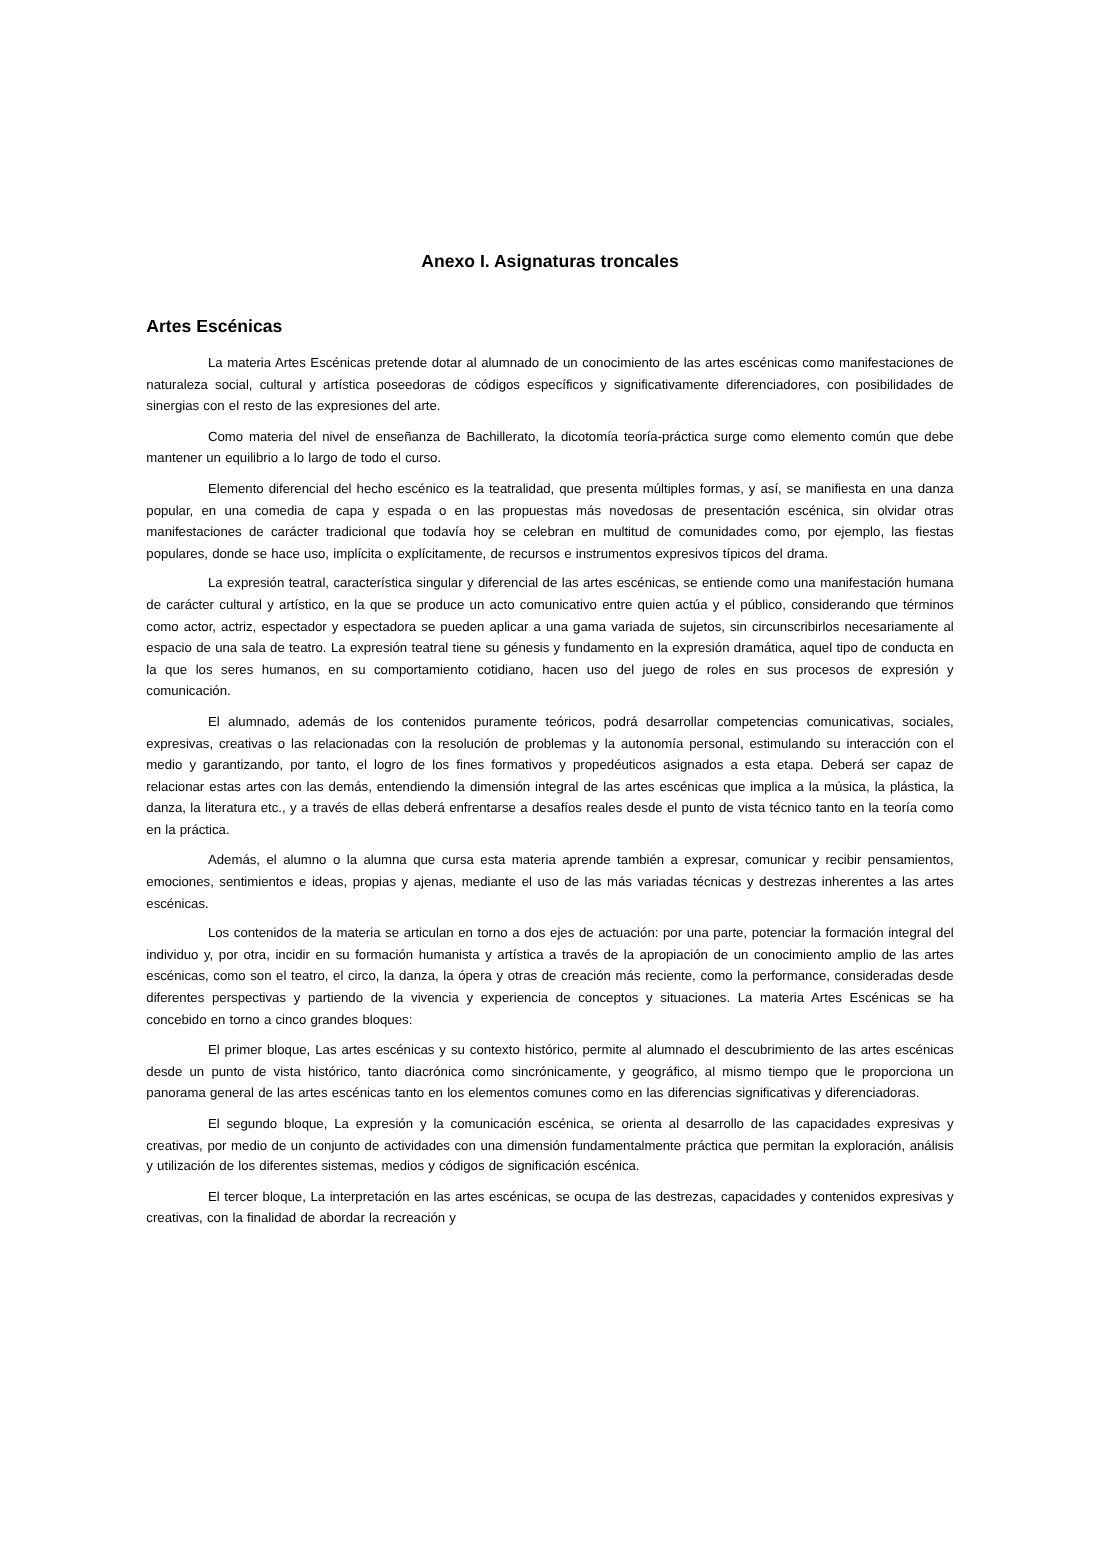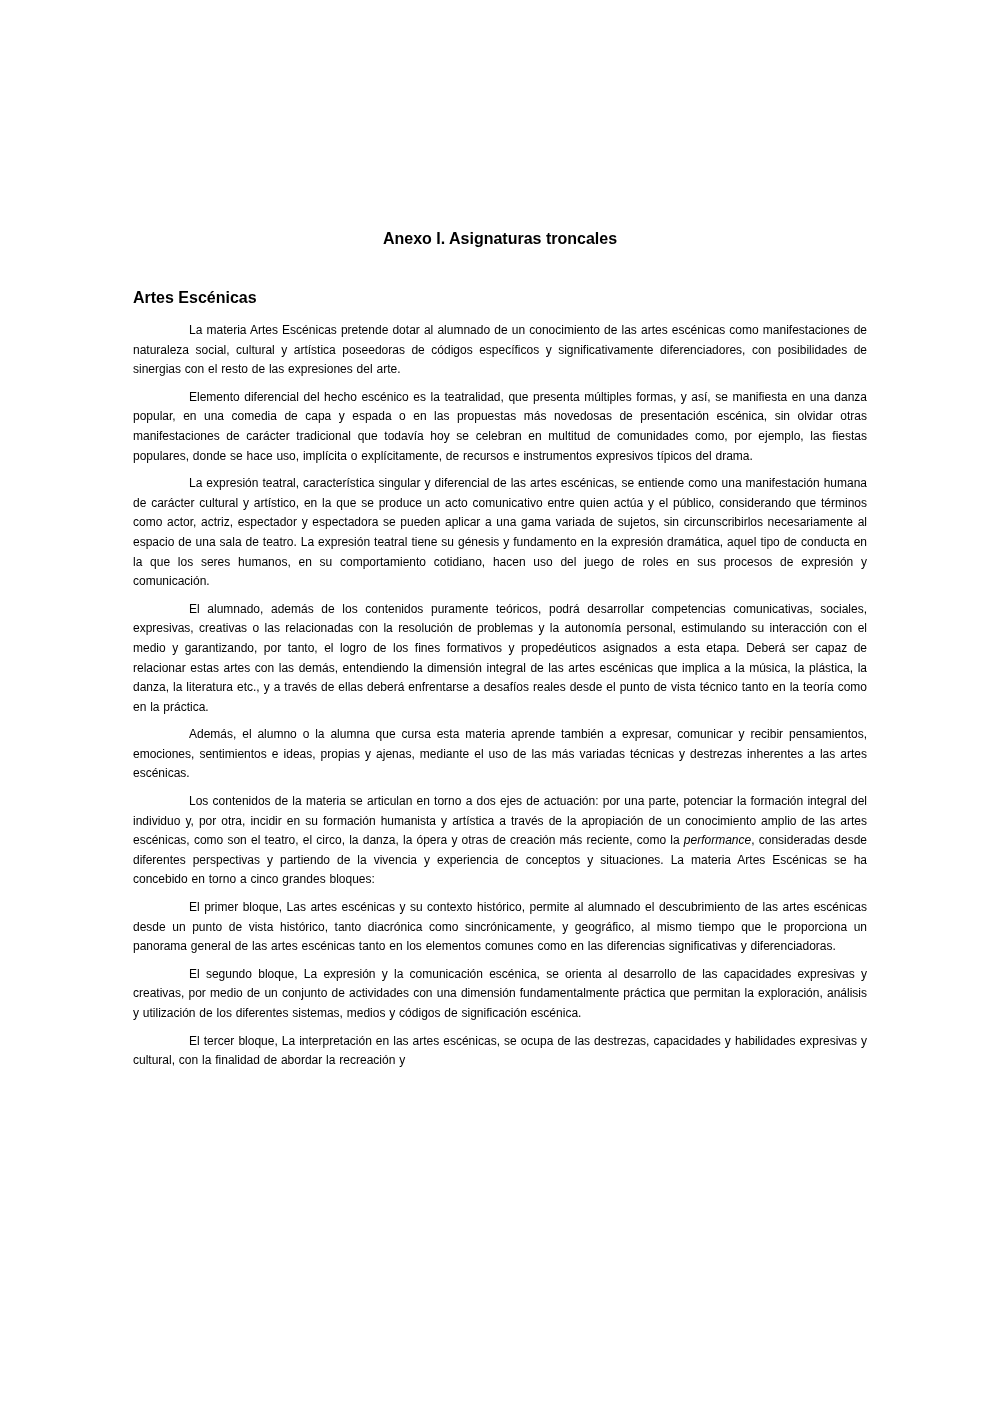--- a/index.html
+++ b/index.html
@@ -37,21 +37,20 @@
   }
   .paragraphs p {
     margin: 0 0 8px 0;
     font-size: 12px;
     line-height: 19.6px;
     text-align: justify;
     text-indent: 56px;
     word-spacing: 0.5px;
   }
   .paragraphs p span.it {
-    font-style: italic;
   }
   .page-number {
     position: absolute;
     left: 843px;
     top: 1303px;
     width: 20px;
     text-align: right;
     font-family: "Liberation Serif", serif;
     font-size: 17px;
     line-height: 20px;
@@ -59,24 +58,25 @@
 </style>
 </head>
 <body>
 
 <div class="page">
   <div class="content">
     <div class="doc-title">Anexo I. Asignaturas troncales</div>
     <div class="doc-subtitle">Artes Escénicas</div>
     <div class="paragraphs" id="paragraphs">
         <p><span>La materia Artes Escénicas pretende dotar al alumnado de un conocimiento de las artes escénicas como manifestaciones de naturaleza social, cultural y artística poseedoras de códigos específicos y significativamente diferenciadores, con posibilidades de sinergias con el resto de las expresiones del arte.</span></p>
+        <p><span>Como materia del nivel de enseñanza de Bachillerato, la dicotomía teoría-práctica surge como elemento común que debe mantener un equilibrio a lo largo de todo el curso.</span></p>
         <p><span>Elemento diferencial del hecho escénico es la teatralidad, que presenta múltiples formas, y así, se manifiesta en una danza popular, en una comedia de capa y espada o en las propuestas más novedosas de presentación escénica, sin olvidar otras manifestaciones de carácter tradicional que todavía hoy se celebran en multitud de comunidades como, por ejemplo, las fiestas populares, donde se hace uso, implícita o explícitamente, de recursos e instrumentos expresivos típicos del drama.</span></p>
         <p><span>La expresión teatral, característica singular y diferencial de las artes escénicas, se entiende como una manifestación humana de carácter cultural y artístico, en la que se produce un acto comunicativo entre quien actúa y el público, considerando que términos como actor, actriz, espectador y espectadora se pueden aplicar a una gama variada de sujetos, sin circunscribirlos necesariamente al espacio de una sala de teatro. La expresión teatral tiene su génesis y fundamento en la expresión dramática, aquel tipo de conducta en la que los seres humanos, en su comportamiento cotidiano, hacen uso del juego de roles en sus procesos de expresión y comunicación.</span></p>
         <p><span>El alumnado, además de los contenidos puramente teóricos, podrá desarrollar competencias comunicativas, sociales, expresivas, creativas o las relacionadas con la resolución de problemas y la autonomía personal, estimulando su interacción con el medio y garantizando, por tanto, el logro de los fines formativos y propedéuticos asignados a esta etapa. Deberá ser capaz de relacionar estas artes con las demás, entendiendo la dimensión integral de las artes escénicas que implica a la música, la plástica, la danza, la literatura etc., y a través de ellas deberá enfrentarse a desafíos reales desde el punto de vista técnico tanto en la teoría como en la práctica.</span></p>
         <p><span>Además, el alumno o la alumna que cursa esta materia aprende también a expresar, comunicar y recibir pensamientos, emociones, sentimientos e ideas, propias y ajenas, mediante el uso de las más variadas técnicas y destrezas inherentes a las artes escénicas.</span></p>
         <p><span>Los contenidos de la materia se articulan en torno a dos ejes de actuación: por una parte, potenciar la formación integral del individuo y, por otra, incidir en su formación humanista y artística a través de la apropiación de un conocimiento amplio de las artes escénicas, como son el teatro, el circo, la danza, la ópera y otras de creación más reciente, como la </span><span class="it">performance</span><span>, consideradas desde diferentes perspectivas y partiendo de la vivencia y experiencia de conceptos y situaciones. La materia Artes Escénicas se ha concebido en torno a cinco grandes bloques:</span></p>
         <p><span>El primer bloque, Las artes escénicas y su contexto histórico, permite al alumnado el descubrimiento de las artes escénicas desde un punto de vista histórico, tanto diacrónica como sincrónicamente, y geográfico, al mismo tiempo que le proporciona un panorama general de las artes escénicas tanto en los elementos comunes como en las diferencias significativas y diferenciadoras.</span></p>
         <p><span>El segundo bloque, La expresión y la comunicación escénica, se orienta al desarrollo de las capacidades expresivas y creativas, por medio de un conjunto de actividades con una dimensión fundamentalmente práctica que permitan la exploración, análisis y utilización de los diferentes sistemas, medios y códigos de significación escénica.</span></p>
-        <p><span>El tercer bloque, La interpretación en las artes escénicas, se ocupa de las destrezas, capacidades y habilidades expresivas y cultural, con la finalidad de abordar la recreación y</span></p>
+        <p><span>El tercer bloque, La interpretación en las artes escénicas, se ocupa de las destrezas, capacidades y contenidos expresivas y creativas, con la finalidad de abordar la recreación y</span></p>
       </div>
   </div>
   <div class="page-number">1</div>
 </div>
 
 </body></html>

